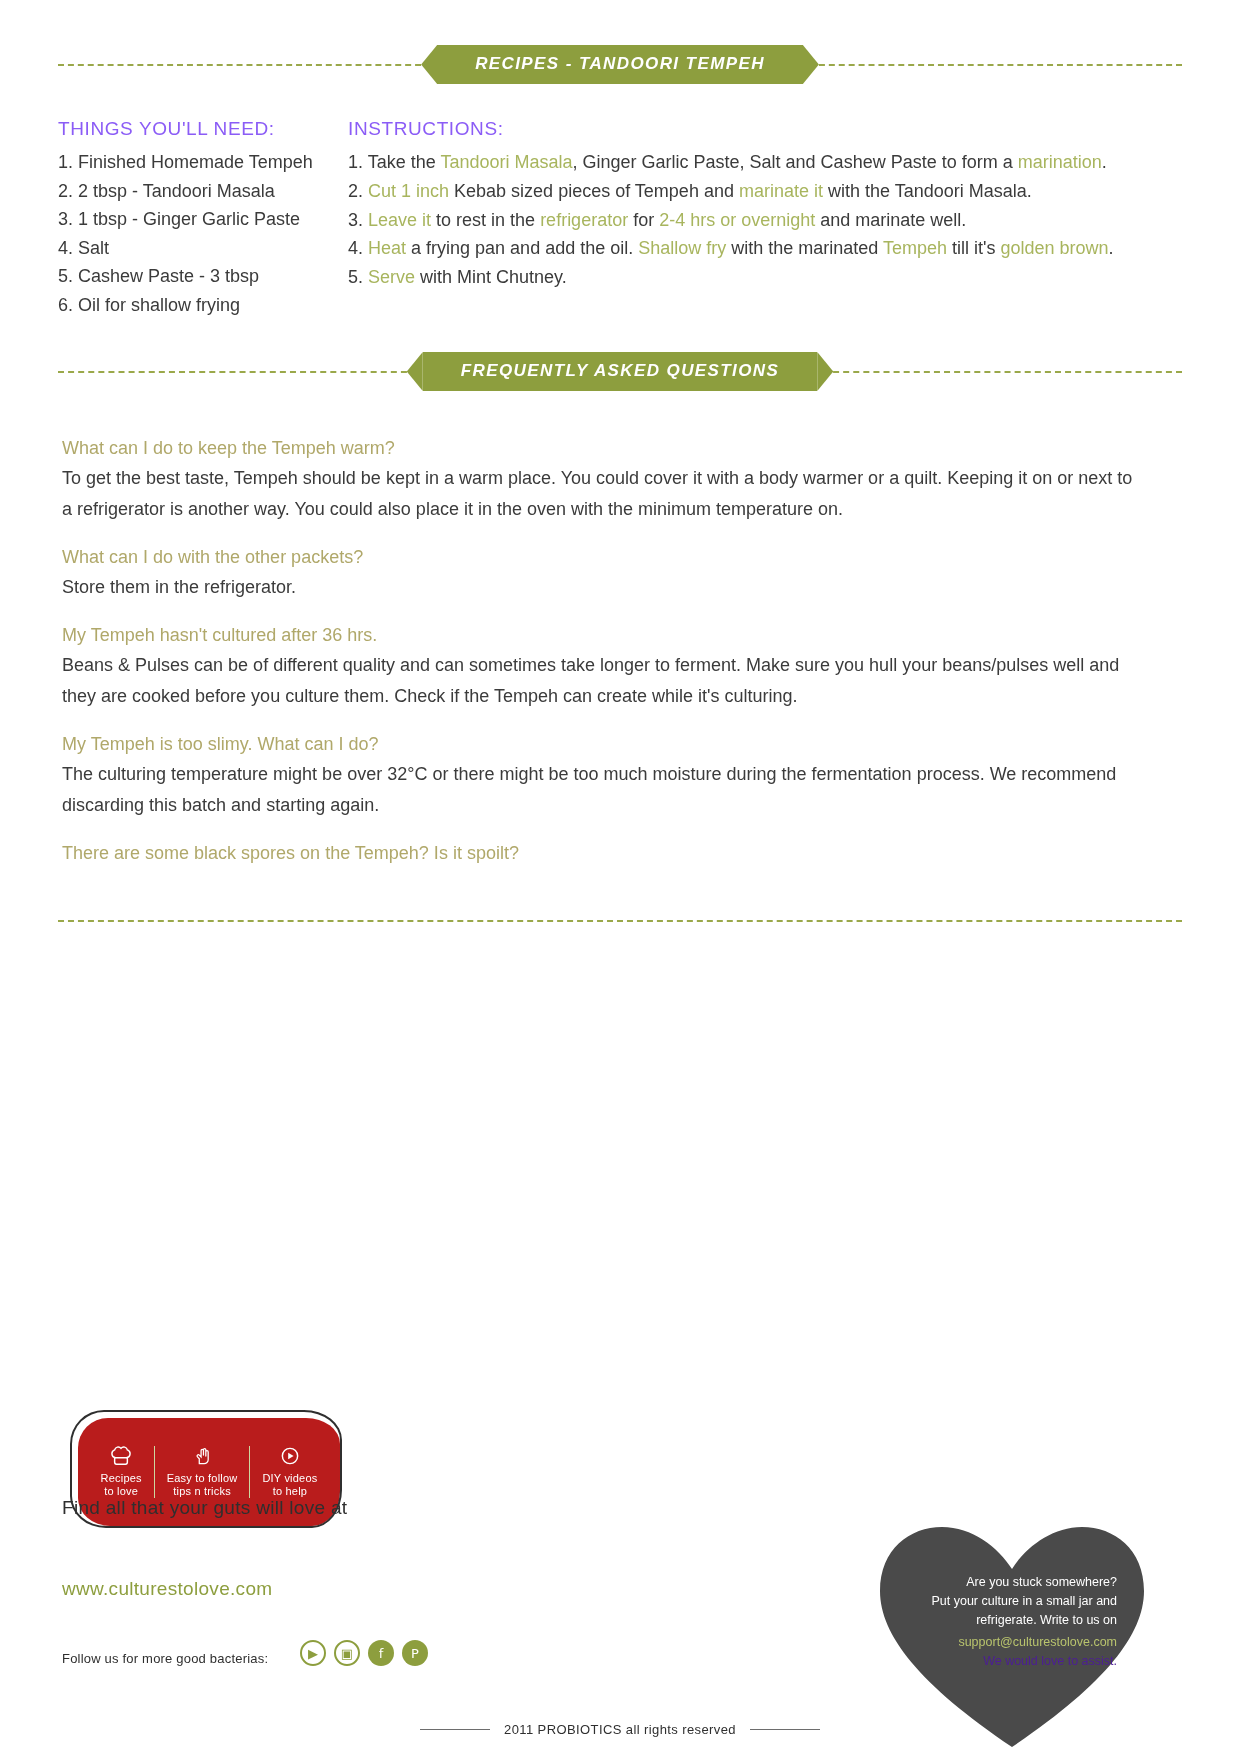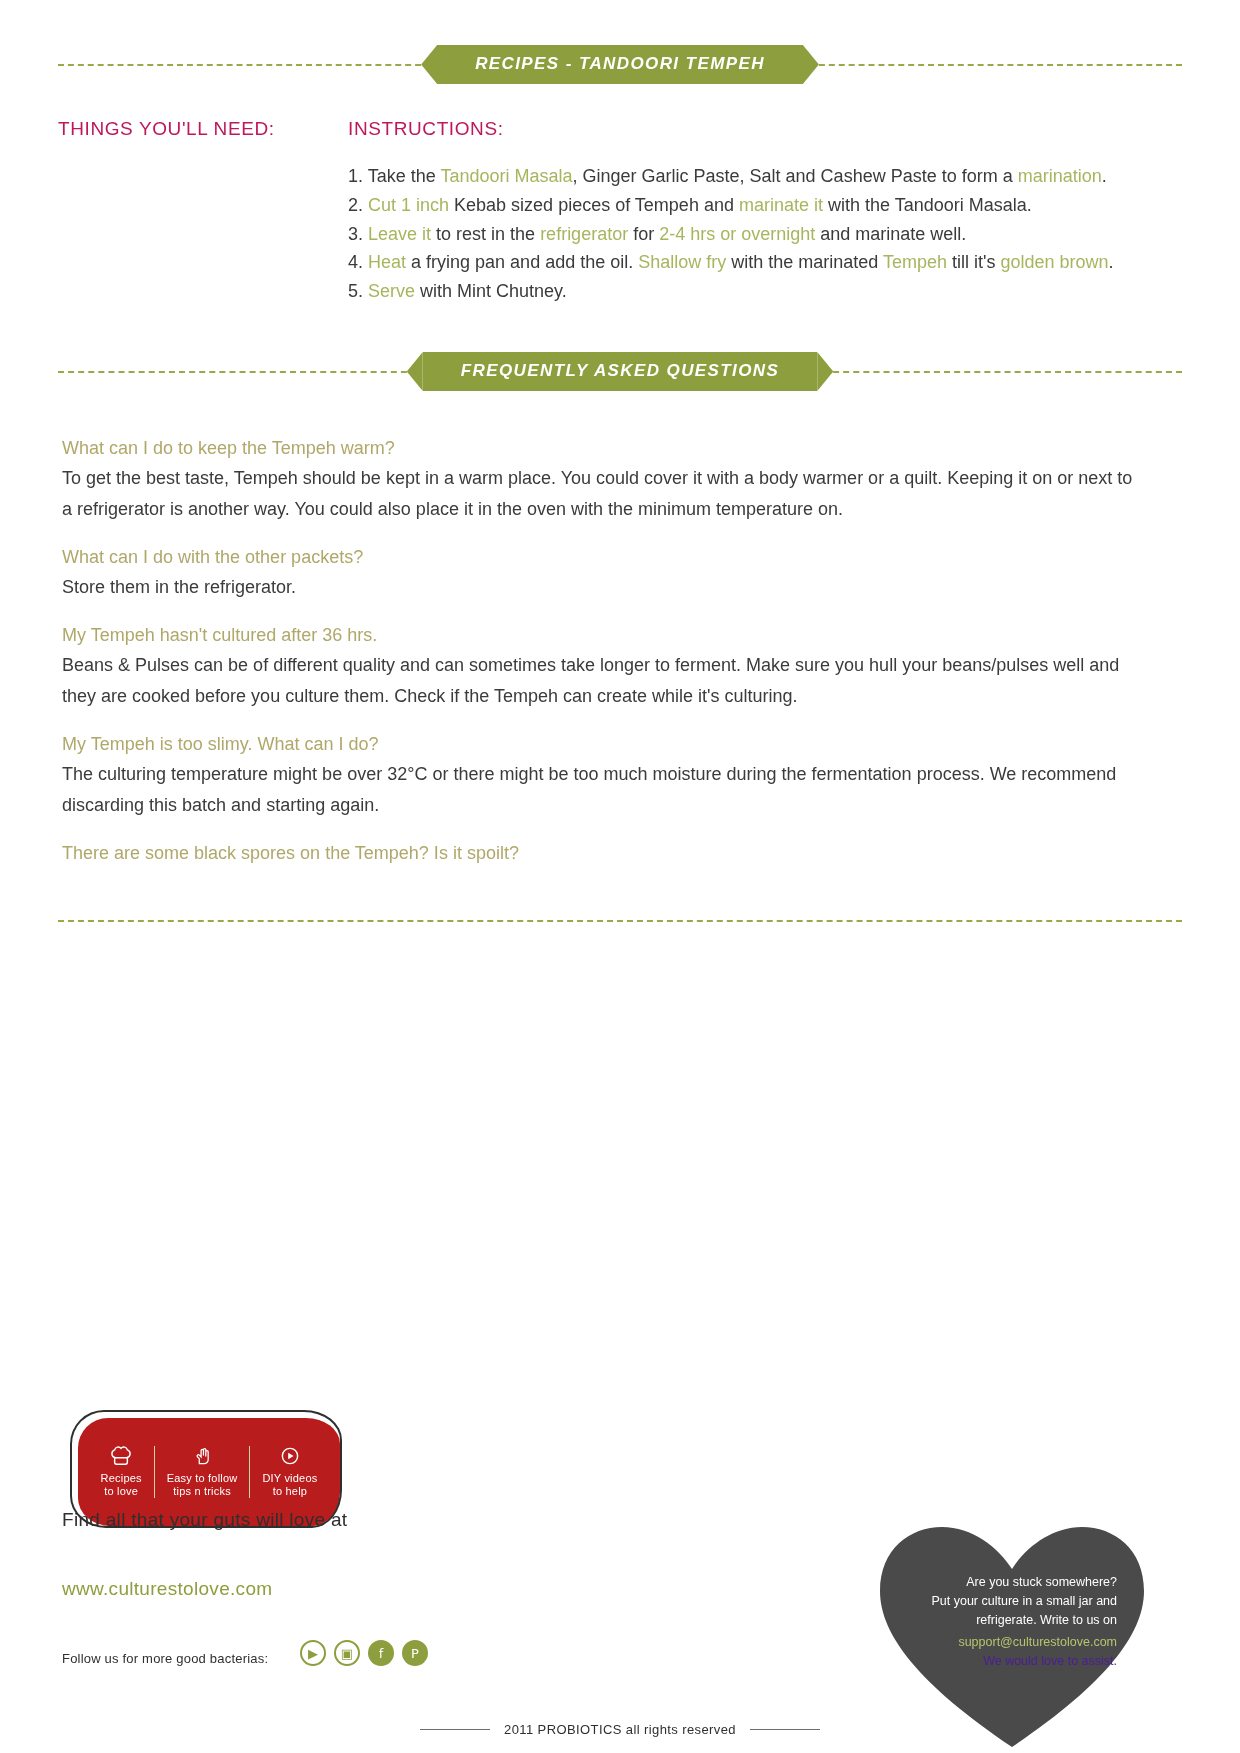--- a/index.html
+++ b/index.html
@@ -55,24 +55,24 @@
     position: absolute;
     right: -16px; top: 0; bottom: 0;
     width: 16px;
     background: #8d9e3e;
     clip-path: polygon(0 0, 0 100%, 100% 50%);
   }
 
   
   .recipe { position: absolute; left: 58px; top: 118px; width: 1130px; }
   .col-head {
-    color: #be185d;
+    color: #8b5cf6;
     font-size: 19px;
     letter-spacing: .6px;
-    margin-bottom: 22px;
+    margin-bottom: 8px;
   }
   .cols { display: flex; }
   .col-left { width: 290px; }
   .col-right { width: 800px; }
   .ing-list, .ins-list { list-style: none; margin: 0; padding: 0; }
   .ing-list li {
     font-size: 18px;
     line-height: 28.5px;
     color: #3b3b3b;
   }
@@ -146,21 +146,20 @@
     width: 22px; height: 20px;
   }
 
   .find-line {
     position: absolute;
     left: 62px;
     top: 1497px;
     font-size: 19px;
     color: #2f2f2f;
     letter-spacing: .3px;
-    margin-top: 12px;
   }
   .site-line {
     position: absolute;
     left: 62px;
     top: 1578px;
     font-size: 19px;
     color: #8d9e3e;
     letter-spacing: .3px;
   }
   .follow-line {
@@ -240,20 +239,28 @@
   <div class="banner-row" style="top:45px;">
     <div class="dash"></div>
     <div class="banner">RECIPES - TANDOORI TEMPEH</div>
     <div class="dash"></div>
   </div>
 
   <div class="recipe">
     <div class="cols">
       <div class="col-left">
         <div class="col-head">THINGS YOU'LL NEED:</div>
+        <ul class="ing-list" id="ingredients">
+            <li>1. Finished Homemade Tempeh</li>
+            <li>2. 2 tbsp - Tandoori Masala</li>
+            <li>3. 1 tbsp - Ginger Garlic Paste</li>
+            <li>4. Salt</li>
+            <li>5. Cashew Paste - 3 tbsp</li>
+            <li>6. Oil for shallow frying</li>
+          </ul>
       </div>
       <div class="col-right">
         <div class="col-head">INSTRUCTIONS:</div>
         <ul class="ins-list" id="instructions">
             <li><span>1. </span><span>Take the </span><span class="hl">Tandoori Masala</span><span>, Ginger Garlic Paste, Salt and Cashew Paste to form a </span><span class="hl">marination</span><span>.</span></li>
             <li><span>2. </span><span class="hl">Cut 1 inch</span><span> Kebab sized pieces of Tempeh and </span><span class="hl">marinate it</span><span> with the Tandoori Masala.</span></li>
             <li><span>3. </span><span class="hl">Leave it</span><span> to rest in the </span><span class="hl">refrigerator</span><span> for </span><span class="hl">2-4 hrs or overnight</span><span> and marinate well.</span></li>
             <li><span>4. </span><span class="hl">Heat</span><span> a frying pan and add the oil. </span><span class="hl">Shallow fry</span><span> with the marinated </span><span class="hl">Tempeh</span><span> till it's </span><span class="hl">golden brown</span><span>.</span></li>
             <li><span>5. </span><span class="hl">Serve</span><span> with Mint Chutney.</span></li>
           </ul>

